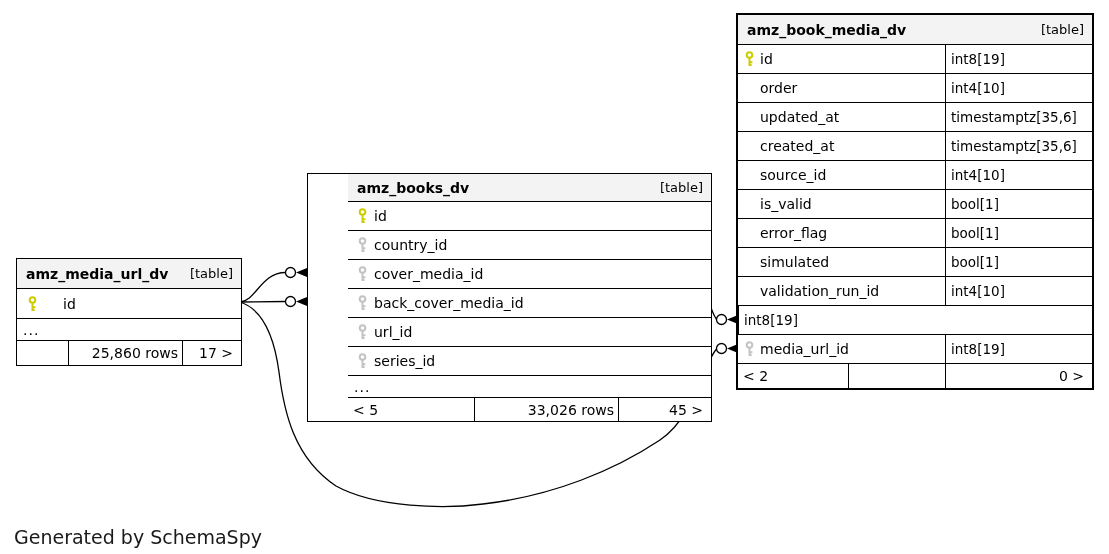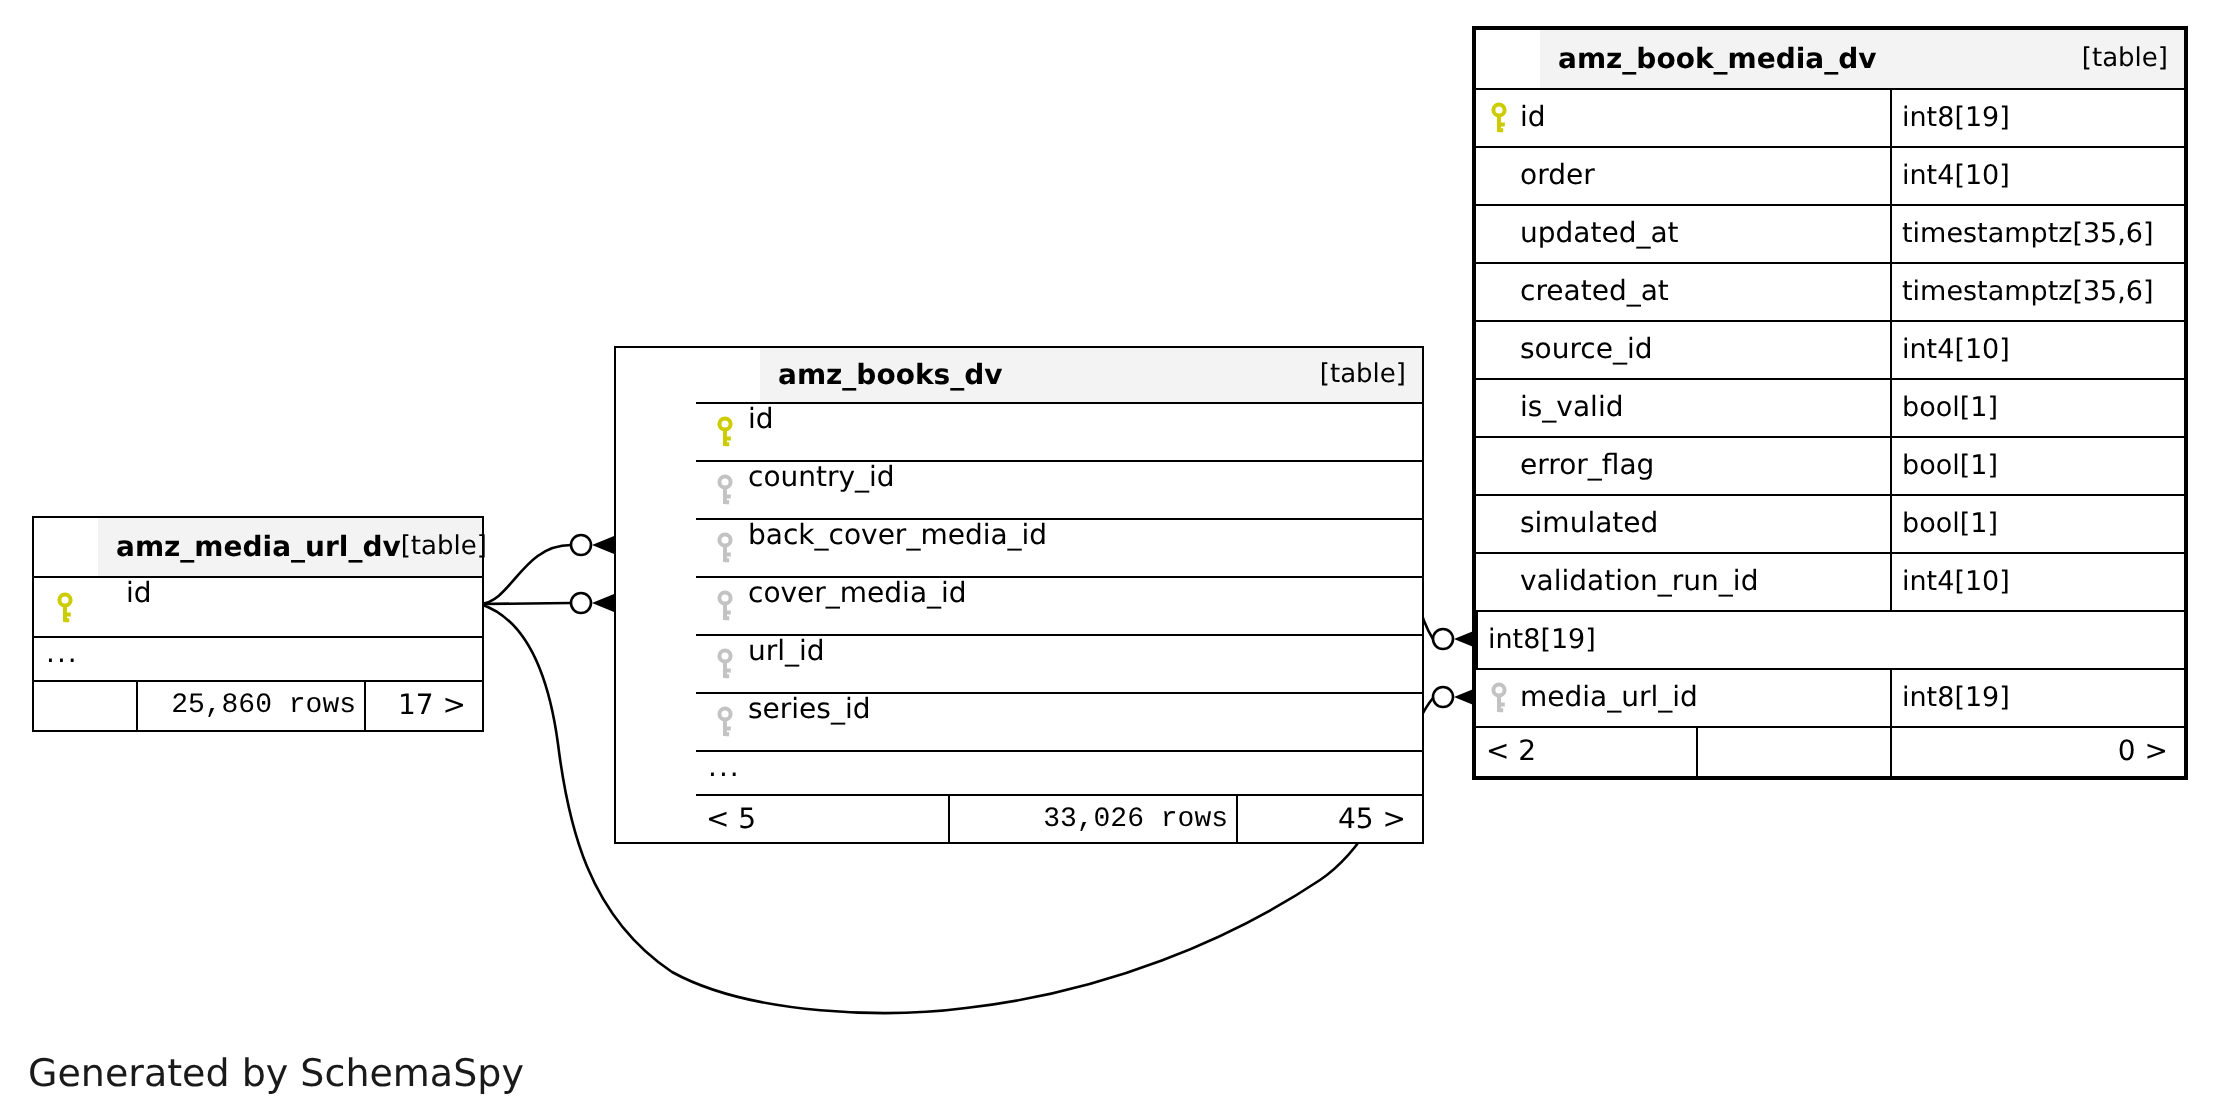--- a/index.html
+++ b/index.html
@@ -5,37 +5,37 @@
   html,body { margin:0; padding:0; background:#fff; }
   .canvas {
     position:relative; width:1109px; height:554px; background:#ffffff;
     font-family:"DejaVu Sans","Liberation Sans",sans-serif; color:#000;
     overflow:hidden;
   }
   .tbl { position:absolute; background:#fff; border:1px solid #000; box-sizing:content-box; }
   .tbl.focus { border-width:2px; }
   .hdr {
     display:flex; justify-content:space-between; align-items:center;
-    background:#f3f3f3; font-weight:bold; font-size:14px;margin-left:32px;
+    background:#f3f3f3; font-weight:bold; font-size:14px;
   }
   .hdr .tname { padding-left:9px; white-space:nowrap; }
   .hdr .badge { font-weight:normal; font-size:13px; padding-right:8px; white-space:nowrap; }
-  .row { position:relative; display:flex; align-items:flex-start; border-top:1px solid #000; font-size:14px; box-sizing:border-box; }
+  .row { position:relative; display:flex; align-items:center; border-top:1px solid #000; font-size:14px; box-sizing:border-box; }
   .ncell { position:relative; display:flex; align-items:center; height:100%; box-sizing:border-box; }
   .tcell { flex:1; height:100%; display:flex; align-items:center; border-left:1px solid #000; padding-left:5px; font-size:13.5px; box-sizing:border-box; white-space:nowrap; }
   .keyicon { position:absolute; top:50%; transform:translateY(-50%); line-height:0; }
   .pk { color:#cccc00; }
   .fk { color:#c3c3c3; }
   .cname { white-space:nowrap; }
   .ell { font-size:14px; letter-spacing:1px; }
   .ftr { display:flex; border-top:1px solid #000; font-size:14px; box-sizing:border-box; }
   .fcell { display:flex; align-items:center; height:100%; box-sizing:border-box; overflow:hidden; white-space:nowrap; }
   .fcell.mid, .fcell.rgt { border-left:1px solid #000; }
   .fcell.lft { justify-content:flex-start; padding-left:5px; }
-  .fcell.mid { justify-content:flex-end; padding-right:4px;font-family:Liberation Mono, monospace; }
+  .fcell.mid { justify-content:flex-end; padding-right:4px; }
   .fcell.rgt { justify-content:flex-end; padding-right:8px; }
 
   
   .t-left .hdr  { height:29px; }
   .t-left .row  { height:30px; }
   .t-left .keyicon { left:10px; }
   .t-left .cname { padding-left:46px; }
   .t-left .row.ellrow { height:22px; }
   .t-left .ell { padding-left:6px; }
   .t-left .ftr { height:25px; }
@@ -148,30 +148,30 @@
       </span>
       <span class="cname">country_id</span>
     </div>
     <div class="row">
       <span class="keyicon fk">
         <svg width="11" height="16" viewBox="0 0 11 16">
             <circle cx="5.5" cy="4" r="2.8" fill="none" stroke="currentColor" stroke-width="2"></circle>
             <path d="M5.5 6.8 V15 M5.5 11.3 H8.4 M5.5 14.1 H7.6" stroke="currentColor" stroke-width="2" fill="none"></path>
           </svg>
       </span>
+      <span class="cname">cover_media_id</span>
+    </div>
+    <div class="row">
+      <span class="keyicon fk">
+        <svg width="11" height="16" viewBox="0 0 11 16">
+            <circle cx="5.5" cy="4" r="2.8" fill="none" stroke="currentColor" stroke-width="2"></circle>
+            <path d="M5.5 6.8 V15 M5.5 11.3 H8.4 M5.5 14.1 H7.6" stroke="currentColor" stroke-width="2" fill="none"></path>
+          </svg>
+      </span>
       <span class="cname">back_cover_media_id</span>
-    </div>
-    <div class="row">
-      <span class="keyicon fk">
-        <svg width="11" height="16" viewBox="0 0 11 16">
-            <circle cx="5.5" cy="4" r="2.8" fill="none" stroke="currentColor" stroke-width="2"></circle>
-            <path d="M5.5 6.8 V15 M5.5 11.3 H8.4 M5.5 14.1 H7.6" stroke="currentColor" stroke-width="2" fill="none"></path>
-          </svg>
-      </span>
-      <span class="cname">cover_media_id</span>
     </div>
     <div class="row">
       <span class="keyicon fk">
         <svg width="11" height="16" viewBox="0 0 11 16">
             <circle cx="5.5" cy="4" r="2.8" fill="none" stroke="currentColor" stroke-width="2"></circle>
             <path d="M5.5 6.8 V15 M5.5 11.3 H8.4 M5.5 14.1 H7.6" stroke="currentColor" stroke-width="2" fill="none"></path>
           </svg>
       </span>
       <span class="cname">url_id</span>
     </div>

